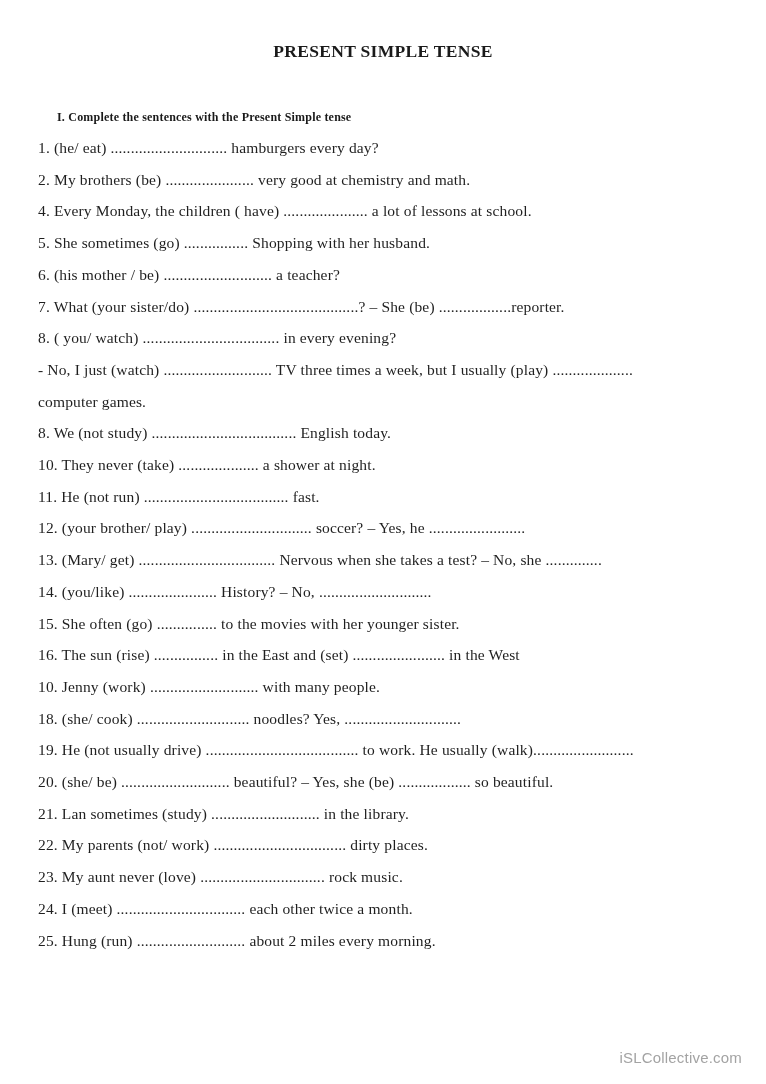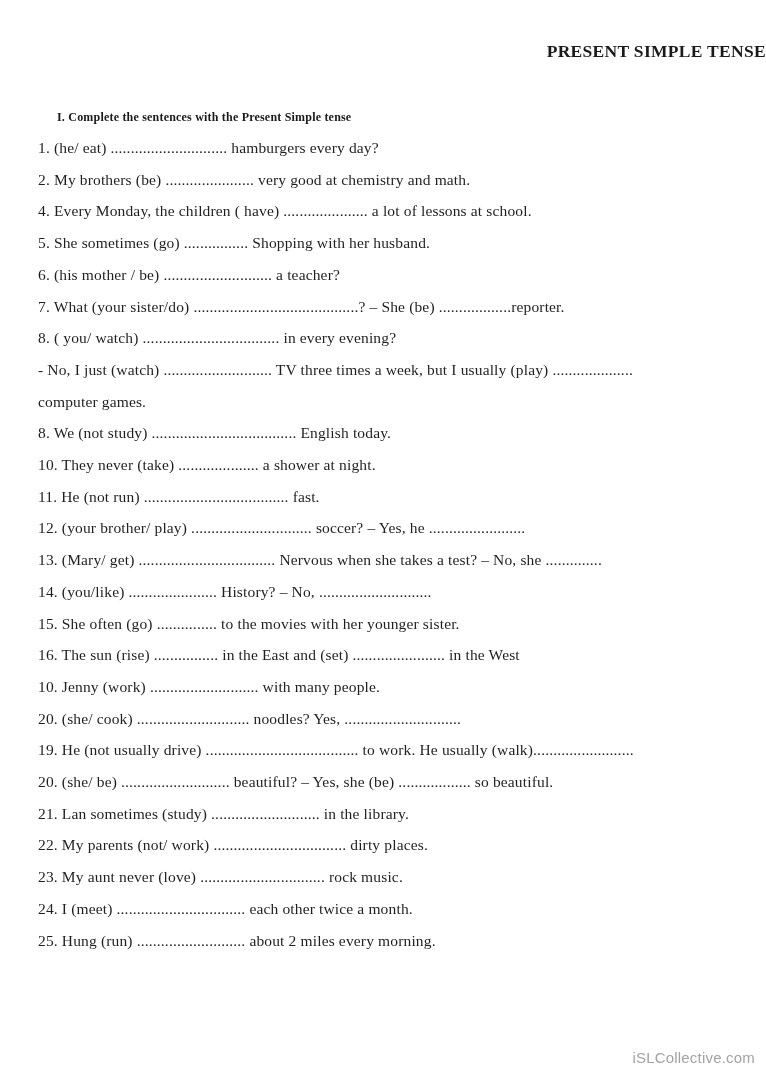--- a/index.html
+++ b/index.html
@@ -12,21 +12,21 @@
     width: 766px;
     height: 1084px;
     background: #ffffff;
     overflow: hidden;
     font-family: "Liberation Serif", "DejaVu Serif", serif;
     color: #1f1f1f;
   }
   .doc-title {
     margin: 0;
     padding-top: 40px;
-    text-align: right;
+    text-align: center;
     font-size: 17.5px;
     font-weight: bold;
     letter-spacing: 0.3px;
     line-height: 22px;
     color: #1a1a1a;
   }
   .section-heading {
     margin: 44px 53px 4px 57px;
     font-size: 12px;
     font-weight: bold;
@@ -41,21 +41,21 @@
     margin: 0;
     font-size: 15.5px;
     line-height: 31.7px;
     letter-spacing: 0.15px;
     white-space: nowrap;
     overflow: hidden;
     color: #1f1f1f;
   }
   .watermark {
     position: absolute;
-    right: 11px;
+    right: 24px;
     bottom: 18px;
     font-family: "Liberation Sans", "DejaVu Sans", sans-serif;
     font-size: 15px;
     color: #a3a3a3;
     letter-spacing: 0.2px;
   }
 </style>
 </head>
 <body>
 
@@ -76,21 +76,21 @@
       <p class="line">computer games.</p>
       <p class="line">8. We (not study) .................................... English today.</p>
       <p class="line">10. They never (take) .................... a shower at night.</p>
       <p class="line">11. He (not run) .................................... fast.</p>
       <p class="line">12. (your brother/ play) .............................. soccer? – Yes, he ........................</p>
       <p class="line">13. (Mary/ get) .................................. Nervous when she takes a test? – No, she ..............</p>
       <p class="line">14. (you/like) ...................... History? – No, ............................</p>
       <p class="line">15. She often (go) ............... to the movies with her younger sister.</p>
       <p class="line">16. The sun (rise) ................ in the East and (set) ....................... in the West</p>
       <p class="line">10. Jenny (work) ........................... with many people.</p>
-      <p class="line">20. (she/ cook) ............................ noodles? Yes, .............................</p>
+      <p class="line">18. (she/ cook) ............................ noodles? Yes, .............................</p>
       <p class="line">19. He (not usually drive) ...................................... to work. He usually (walk).........................</p>
       <p class="line">20. (she/ be) ........................... beautiful? – Yes, she (be) .................. so beautiful.</p>
       <p class="line">21. Lan sometimes (study) ........................... in the library.</p>
       <p class="line">22. My parents (not/ work) ................................. dirty places.</p>
       <p class="line">23. My aunt never (love) ............................... rock music.</p>
       <p class="line">24. I (meet) ................................ each other twice a month.</p>
       <p class="line">25. Hung (run) ........................... about 2 miles every morning.</p>
     </div>
 
   <div class="watermark">iSLCollective.com</div>

